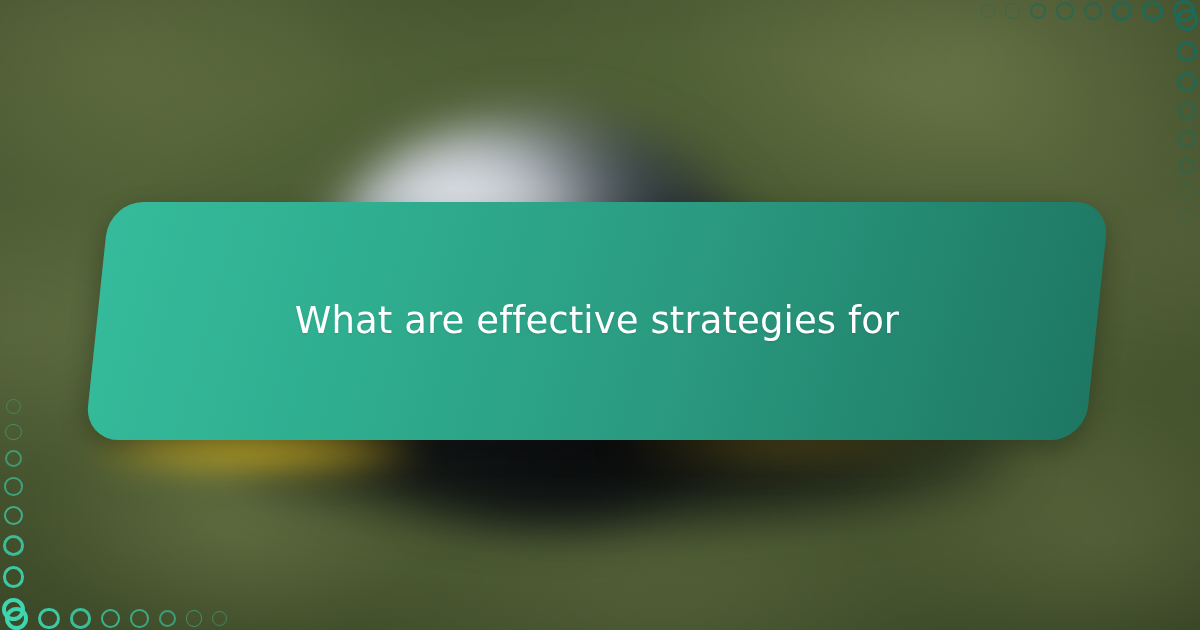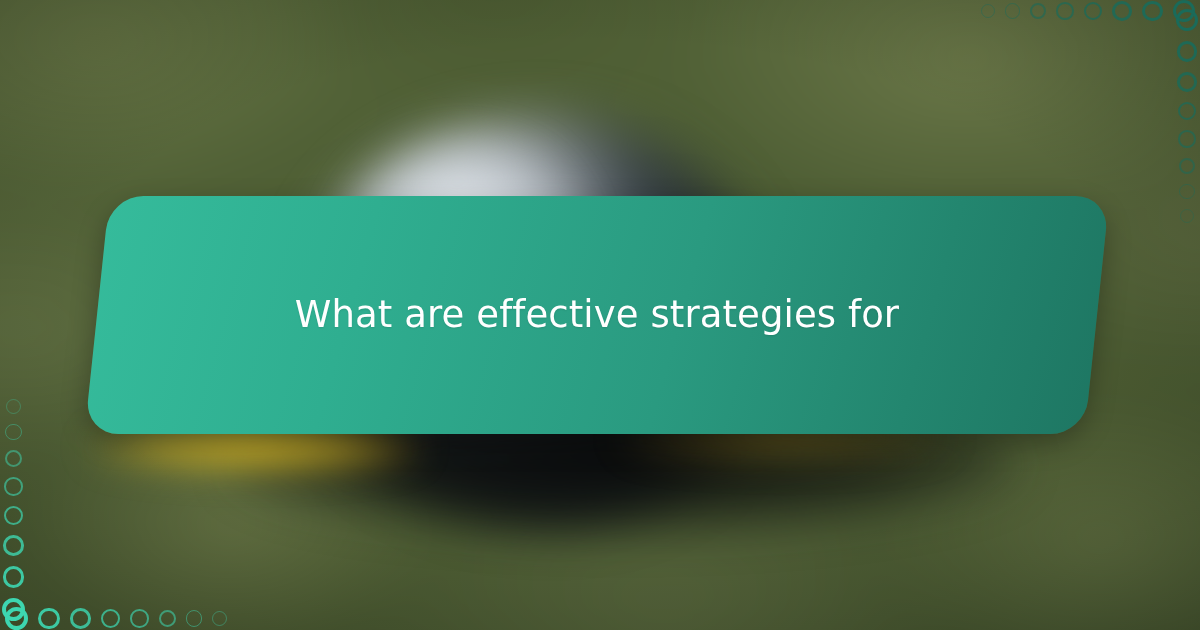--- a/index.html
+++ b/index.html
@@ -104,21 +104,21 @@
 
   #dots-top-right  { top: 0px; right: 0px; }
   #dots-right      { top: 4px; right: 2px; }
   #dots-bottom-left{ bottom: 0px; left: 0px; }
   #dots-left       { bottom: 4px; left: 2px; }
 
   
   #card-wrap {
     position: absolute;
     left: 97px;
-    top: 196px;
+    top: 202px;
     width: 1000px;
     height: 238px;
   }
   #question-card {
     position: absolute;
     inset: 0;
     background: linear-gradient(100deg, #35bb9b 0%, #2fae90 26%, #2a9a80 58%, #23866f 82%, #1e7763 100%);
     border-radius: 34px;
     transform: skewX(-6deg);
     box-shadow: 0 10px 26px rgba(0,0,0,0.28);

